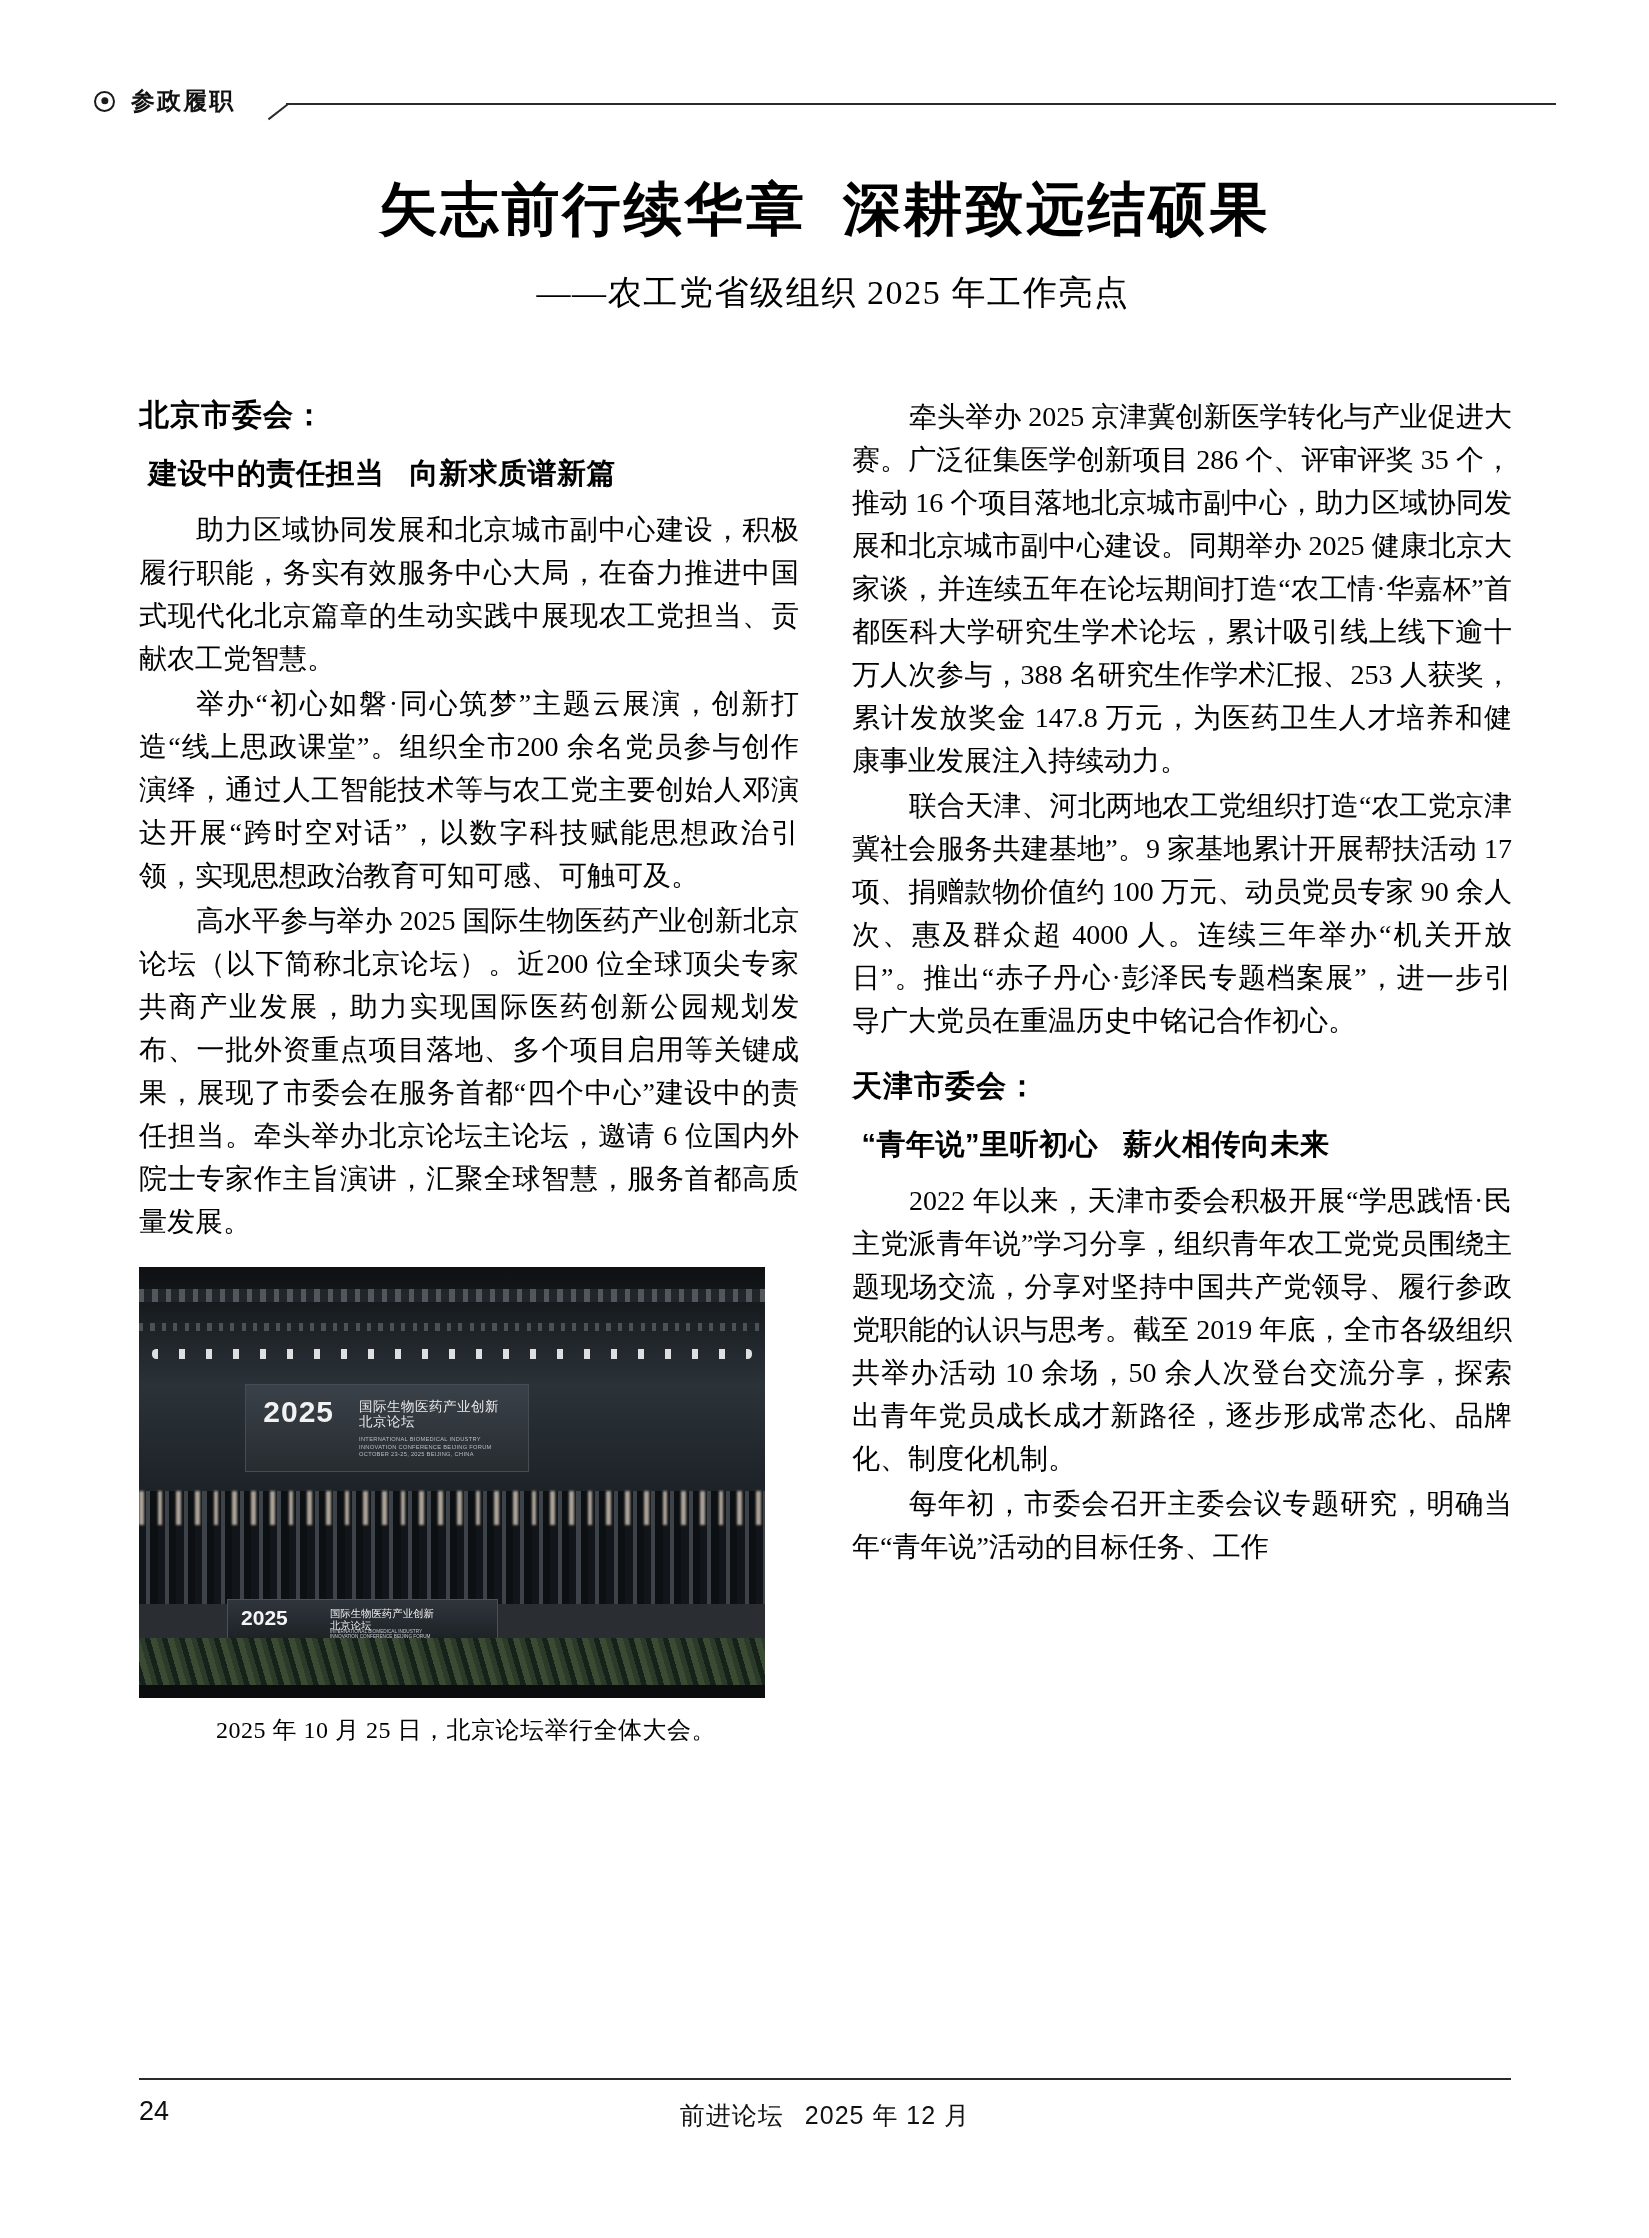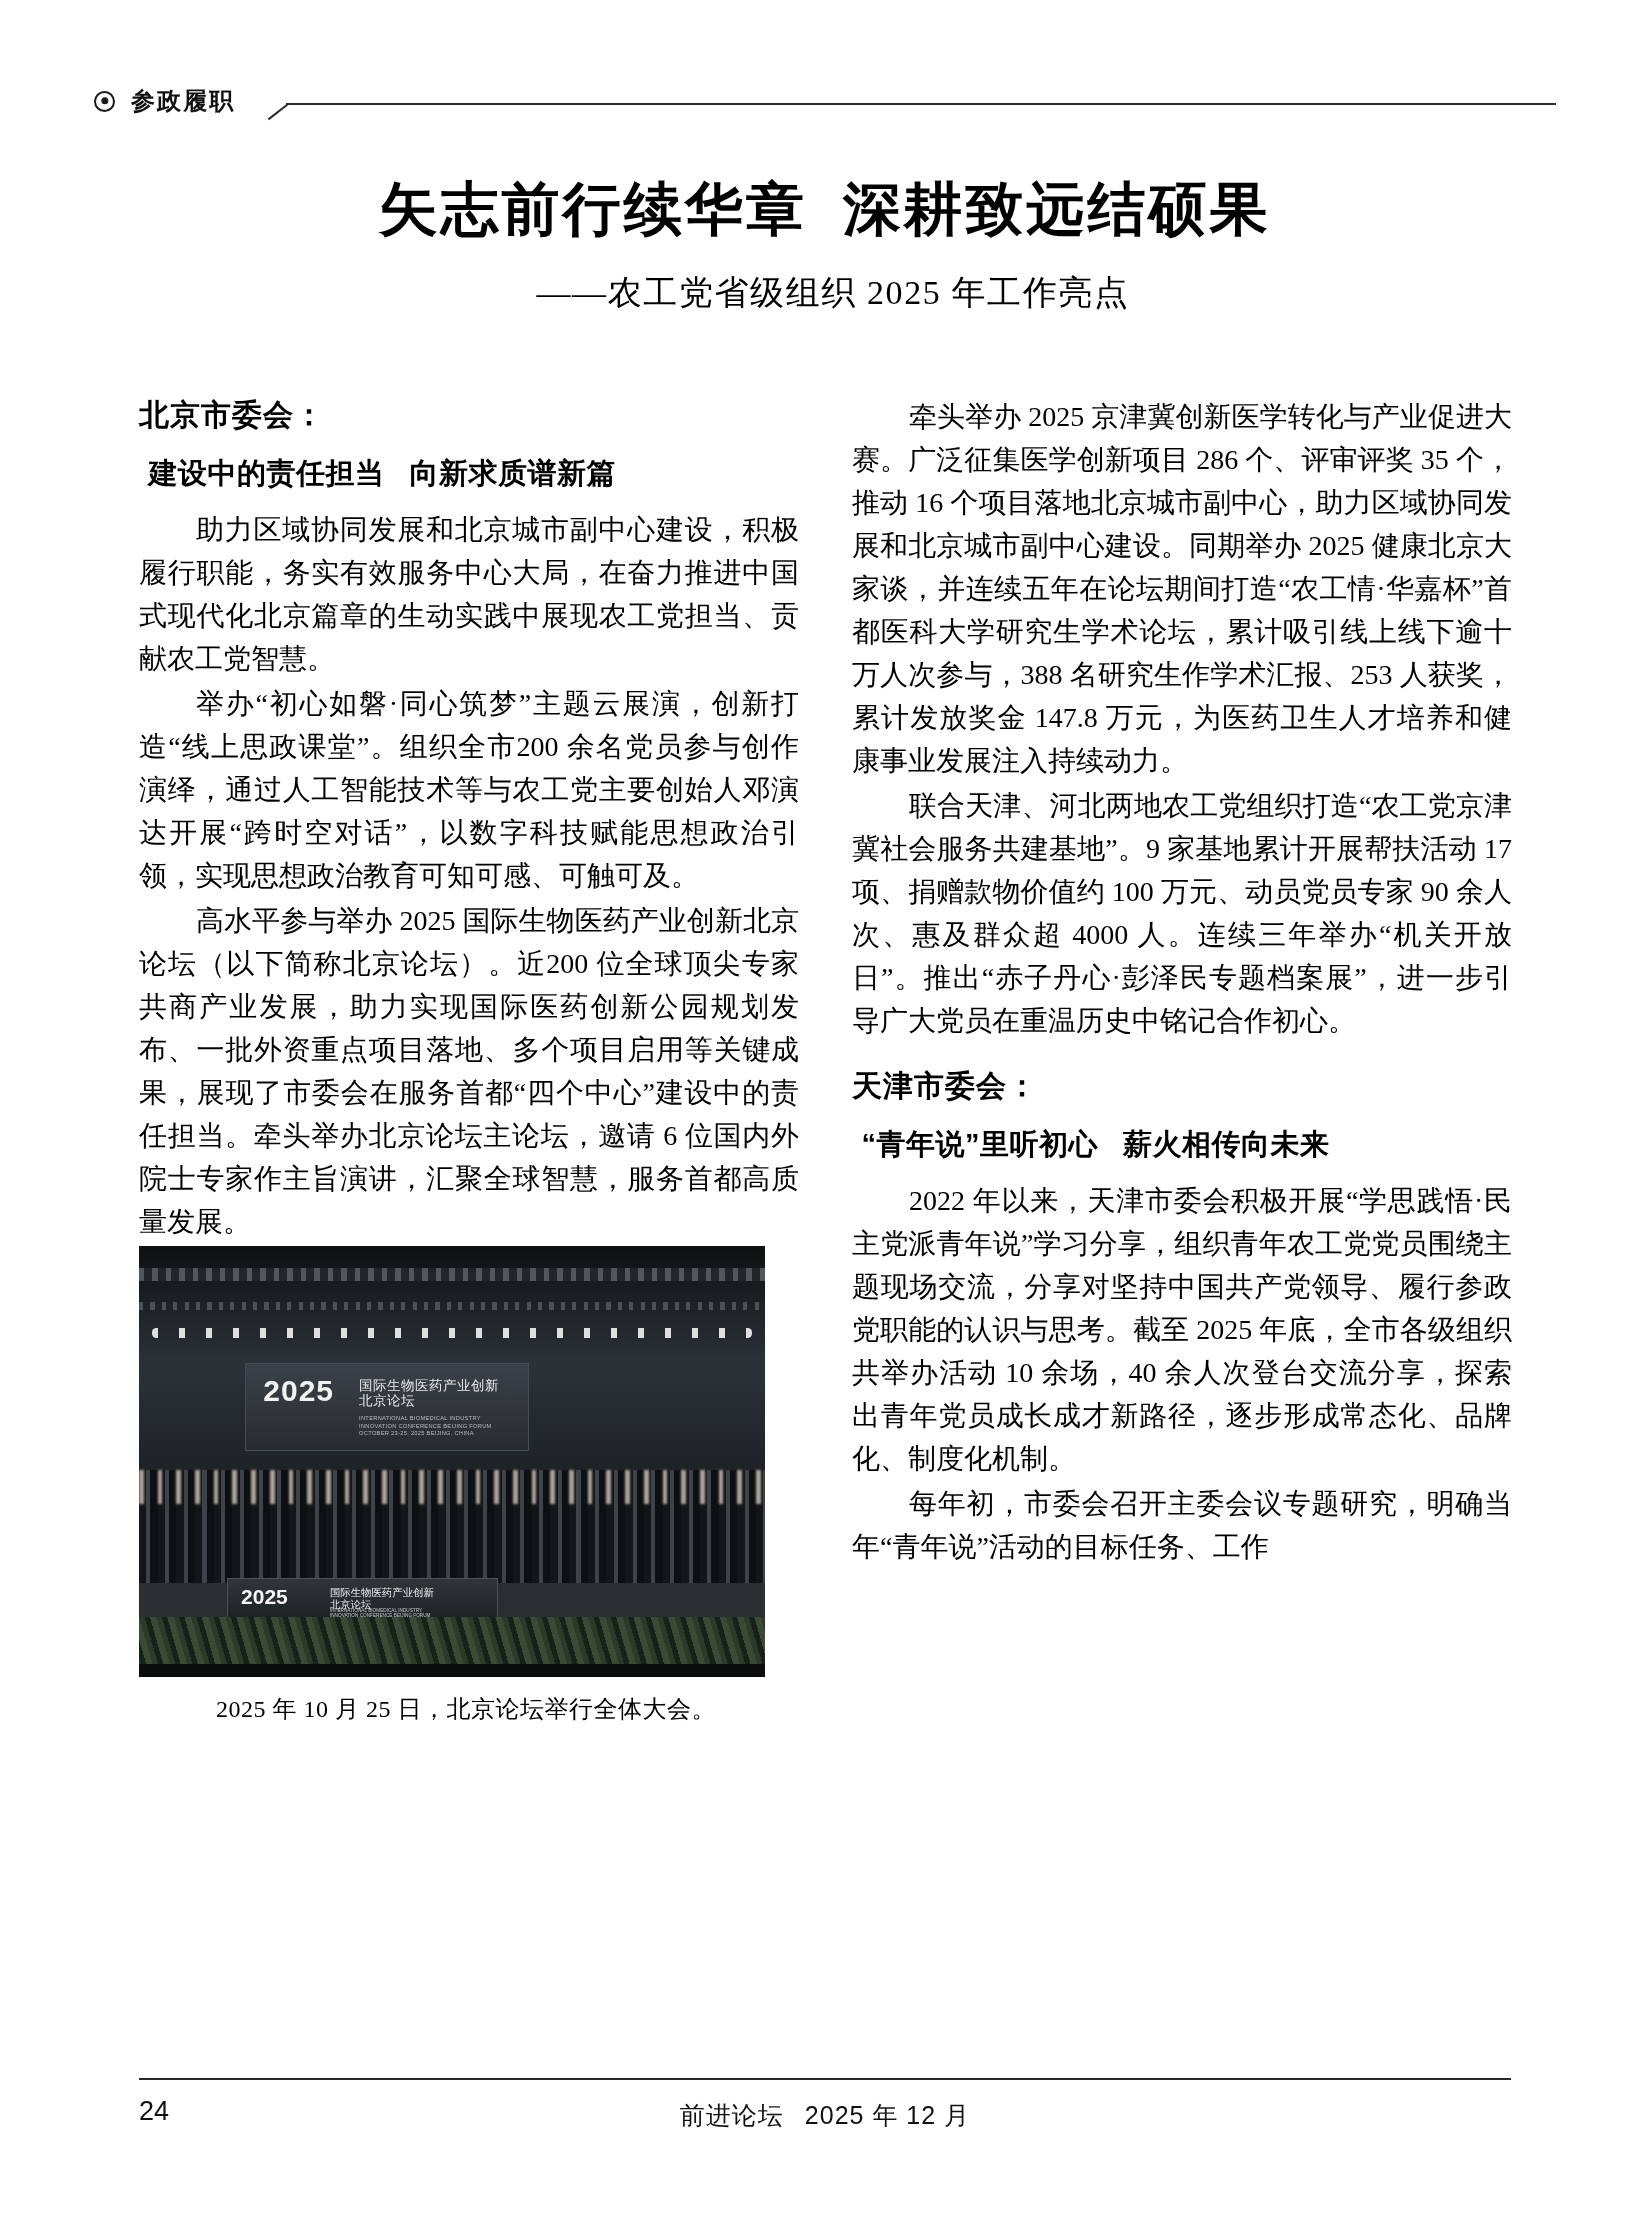--- a/index.html
+++ b/index.html
@@ -145,21 +145,21 @@
     margin: 0 0 2.1px 0;
     text-indent: 57px;
     text-align: justify;
     text-justify: inter-ideograph;
     letter-spacing: 0px;
     color: #000;
   }
 
   
   .figure {
-    margin-top: 3px;
+    margin-top: 24px;
     width: 654px;
   }
   .photo {
     position: relative;
     width: 626px;
     height: 431px;
     overflow: hidden;
     background: #2a2d31;
   }
   .photo .bg-wall {
@@ -406,21 +406,21 @@
     </div>
   </div>
 
   <div class="col col-right">
     <p class="body">牵头举办 2025 京津冀创新医学转化与产业促进大赛。广泛征集医学创新项目 286 个、评审评奖 35 个，推动 16 个项目落地北京城市副中心，助力区域协同发展和北京城市副中心建设。同期举办 2025 健康北京大家谈，并连续五年在论坛期间打造“农工情·华嘉杯”首都医科大学研究生学术论坛，累计吸引线上线下逾十万人次参与，388 名研究生作学术汇报、253 人获奖，累计发放奖金 147.8 万元，为医药卫生人才培养和健康事业发展注入持续动力。</p>
     <p class="body">联合天津、河北两地农工党组织打造“农工党京津冀社会服务共建基地”。9 家基地累计开展帮扶活动 17 项、捐赠款物价值约 100 万元、动员党员专家 90 余人次、惠及群众超 4000 人。连续三年举办“机关开放日”。推出“赤子丹心·彭泽民专题档案展”，进一步引导广大党员在重温历史中铭记合作初心。</p>
     <h2 class="section-title" style="margin-top:24px;">天津市委会：</h2>
     <h3 class="section-subtitle">
       <span>“青年说”里听初心</span><span class="gap"></span><span>薪火相传向未来</span>
     </h3>
-    <p class="body">2022 年以来，天津市委会积极开展“学思践悟·民主党派青年说”学习分享，组织青年农工党党员围绕主题现场交流，分享对坚持中国共产党领导、履行参政党职能的认识与思考。截至 2025 年底，全市各级组织共举办活动 10 余场，40 余人次登台交流分享，探索出青年党员成长成才新路径，逐步形成常态化、品牌化、制度化机制。</p>
+    <p class="body">2022 年以来，天津市委会积极开展“学思践悟·民主党派青年说”学习分享，组织青年农工党党员围绕主题现场交流，分享对坚持中国共产党领导、履行参政党职能的认识与思考。截至 2019 年底，全市各级组织共举办活动 10 余场，50 余人次登台交流分享，探索出青年党员成长成才新路径，逐步形成常态化、品牌化、制度化机制。</p>
     <p class="body">每年初，市委会召开主委会议专题研究，明确当年“青年说”活动的目标任务、工作</p>
   </div>
 
   <div class="footer-rule"></div>
   <div class="footer-page">24</div>
   <div class="footer-center">
     <span>前进论坛</span><span class="gap"></span><span>2025 年 12 月</span>
   </div>
 
 </div>

